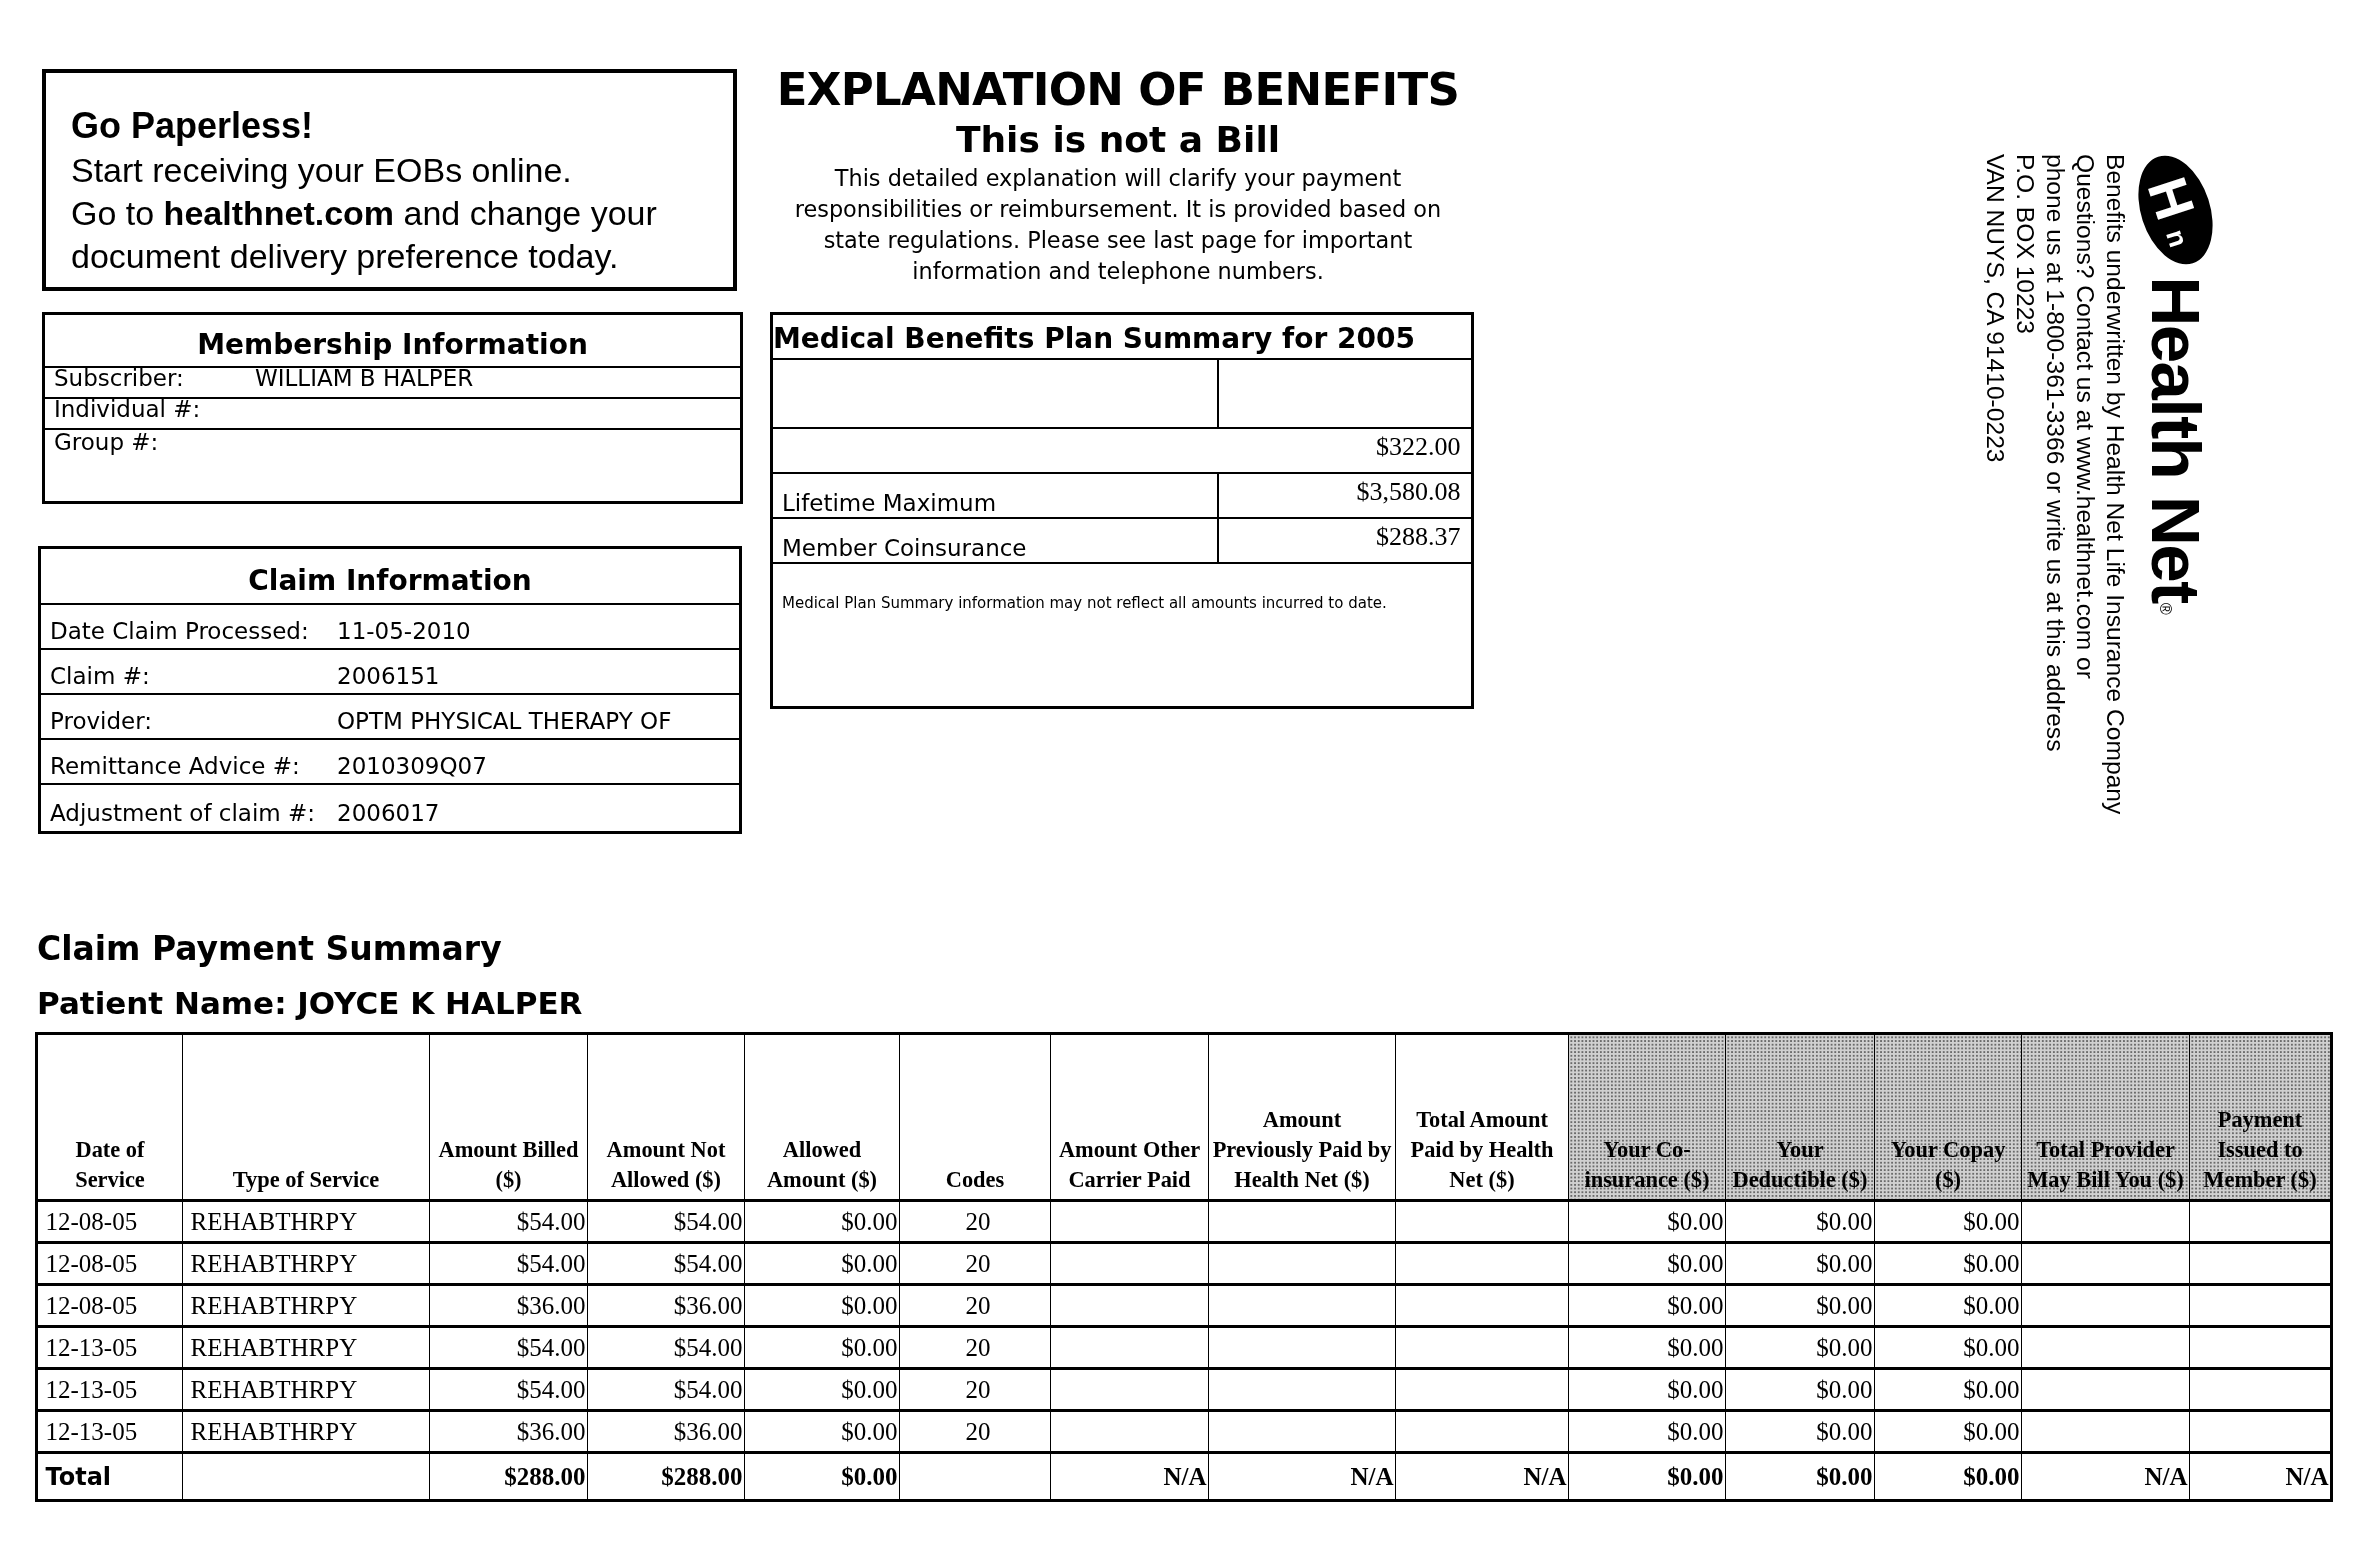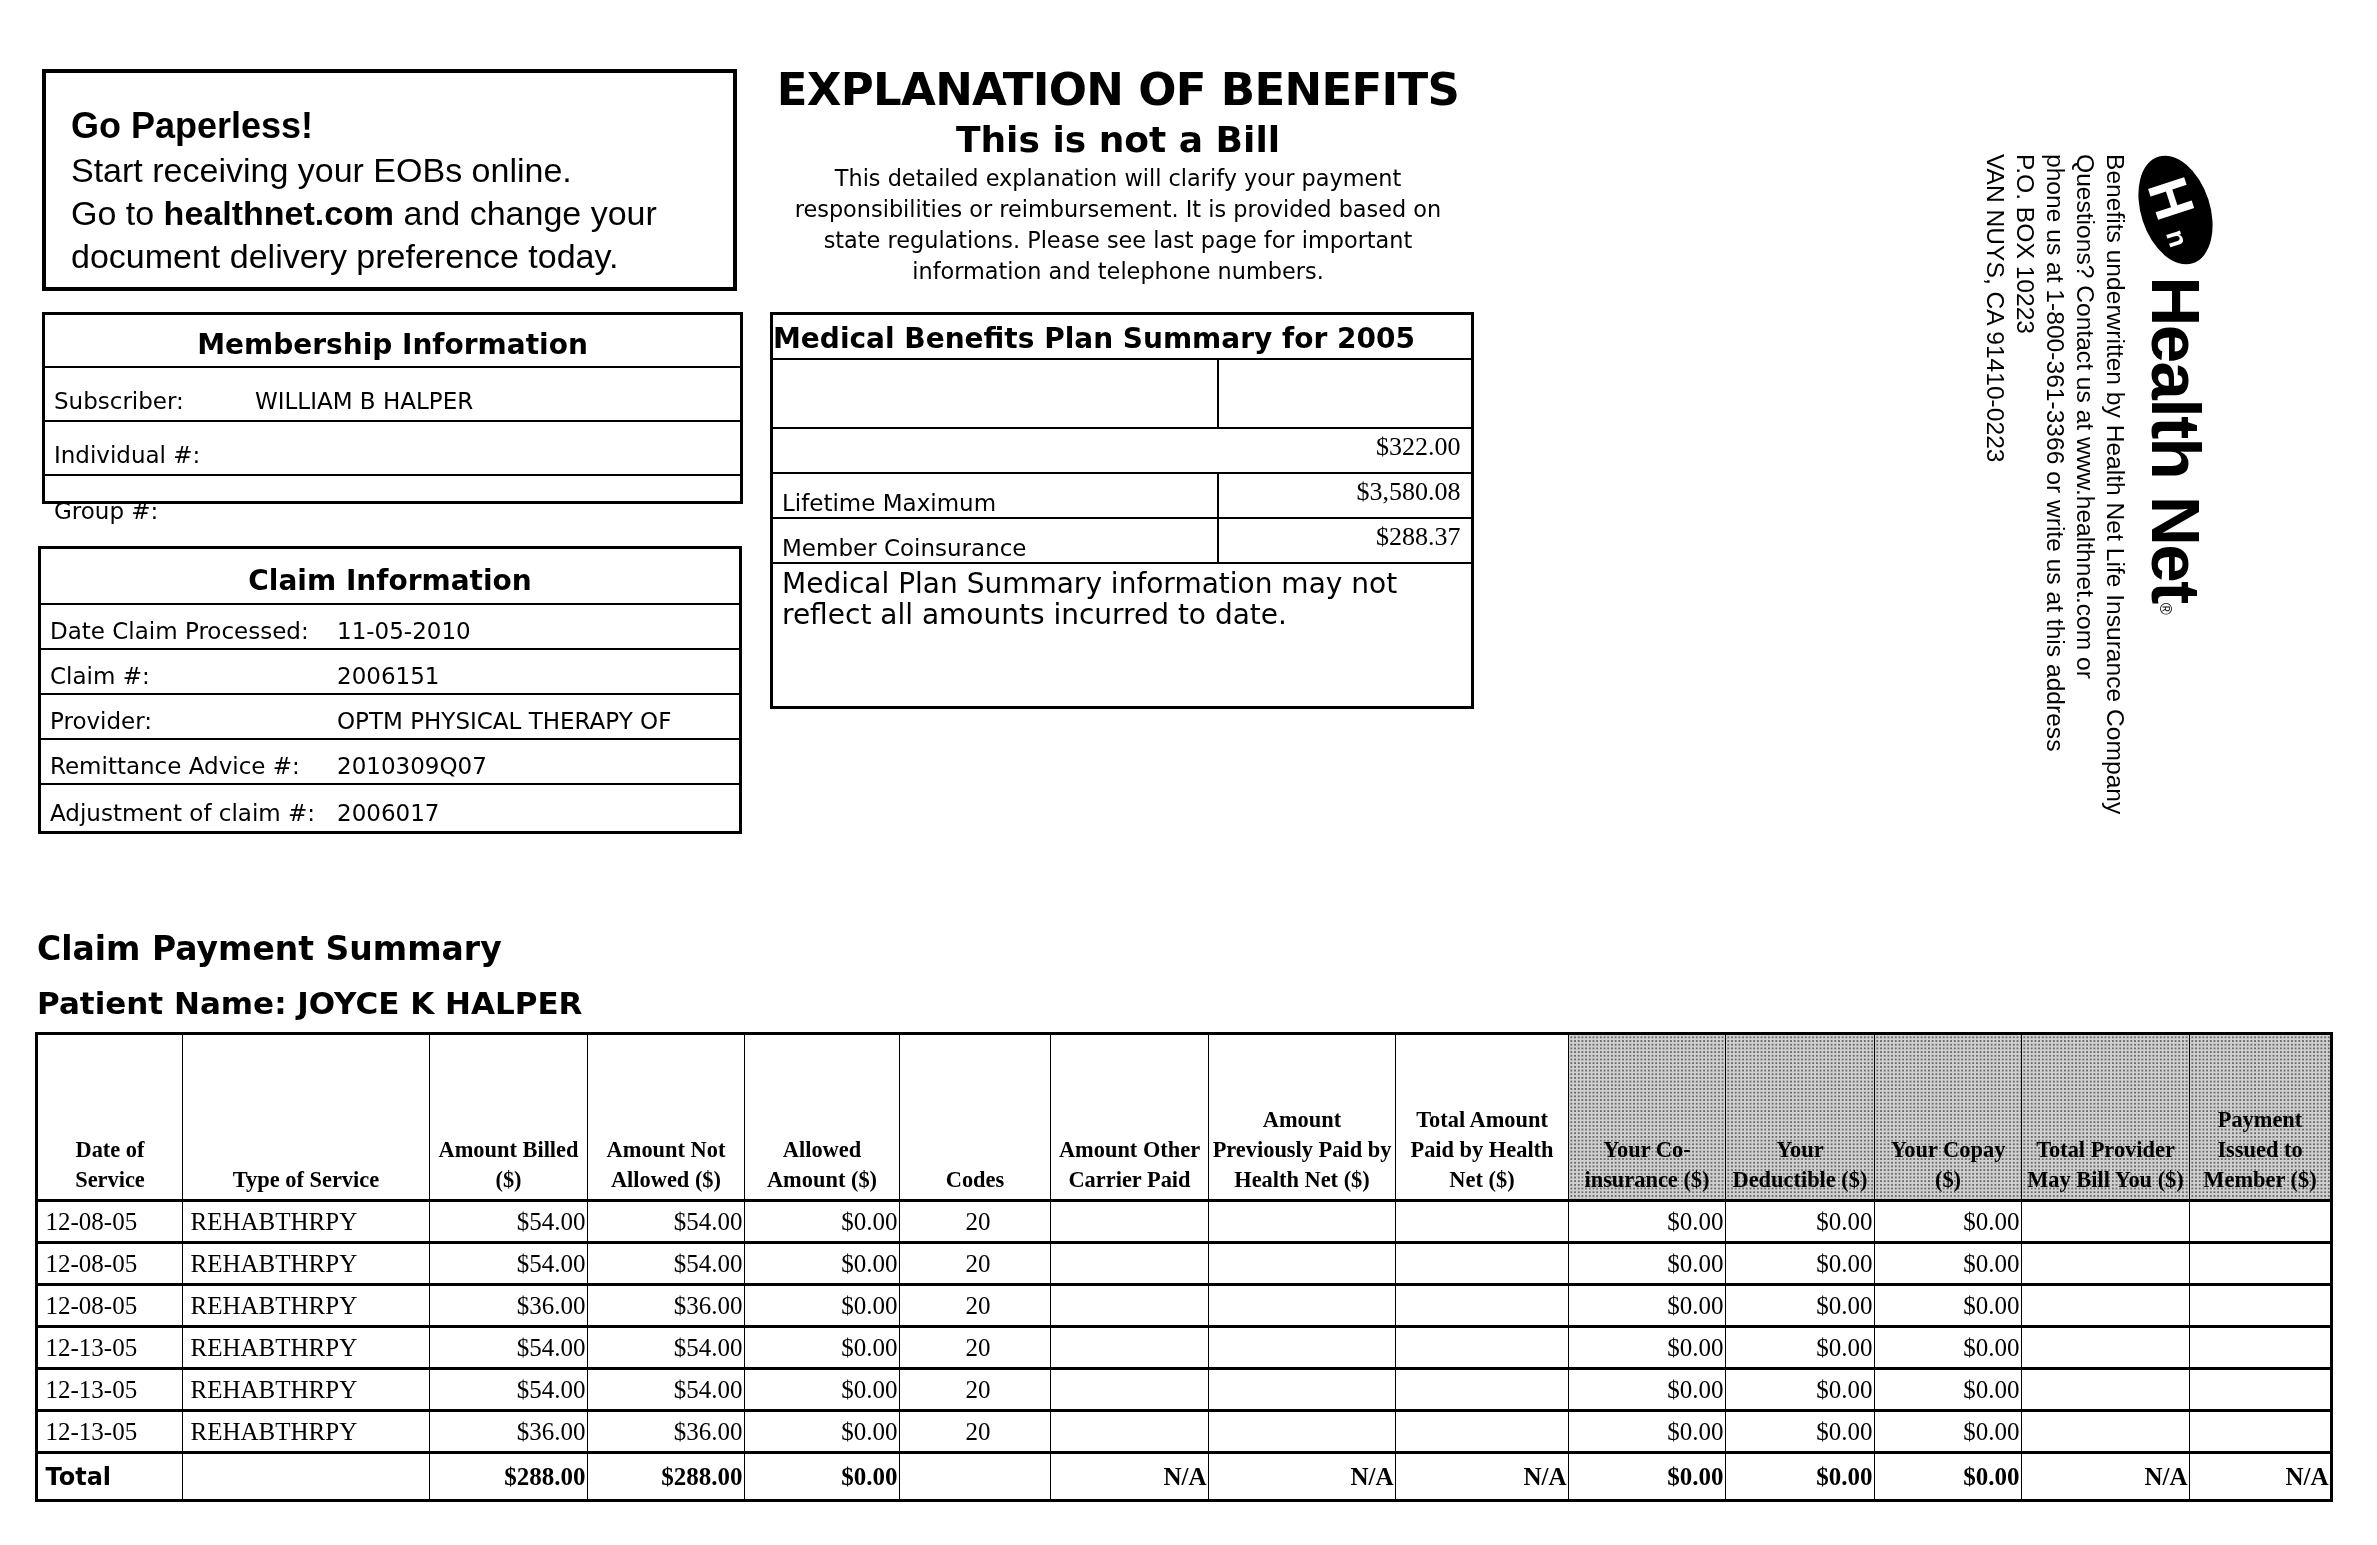--- a/index.html
+++ b/index.html
@@ -13,21 +13,21 @@
   .paperless b { font-weight:bold; }
 
   
   .infobox { border:3.7px solid #000; box-sizing:border-box; font-family:"DejaVu Sans", sans-serif; }
   .infobox .title { text-align:center; font-weight:bold; font-size:28px; border-bottom:2.2px solid #000; }
   .infobox .row { display:flex; align-items:flex-end; border-bottom:2.2px solid #000; font-size:23px; padding-left:9px; box-sizing:border-box; }
   .infobox .row:last-child { border-bottom:none; }
   .infobox .lbl { flex:0 0 auto; }
   .membership { left:42px; top:312px; width:701px; height:192px; }
   .membership .title { height:51px; line-height:60px; }
-  .membership .row { height:54px; padding-bottom:6px; }
+  .membership .row { height:31px; padding-bottom:6px; }
   .membership .lbl { width:201px; }
   .claiminfo { left:38px; top:546px; width:704px; height:288px; }
   .claiminfo .title { height:54px; line-height:64px; }
   .claiminfo .row { height:45px; padding-bottom:4.5px; }
   .claiminfo .lbl { width:287px; }
 
   
   .eob { left:775px; top:62px; width:686px; text-align:center; font-family:"DejaVu Sans", sans-serif; }
   .eob .t1 { font-size:45px; font-weight:bold; letter-spacing:-0.7px; line-height:55px; }
   .eob .t2 { font-size:36px; font-weight:bold; line-height:46px; }
@@ -35,21 +35,21 @@
 
   
   .plan { left:770px; top:312px; width:704px; height:397px; border:3.7px solid #000; box-sizing:border-box; font-family:"DejaVu Sans", sans-serif; }
   .plan .title { text-align:left; font-weight:bold; font-size:28px; height:43px; line-height:48px; border-bottom:2.2px solid #000; }
   .plan .hrow { display:flex; height:67px; border-bottom:2.2px solid #000; }
   .plan .hrow .c1 { flex:0 0 444px; border-right:2.2px solid #000; }
   .plan .hrow .c2 { flex:1; text-align:center; font-size:22.4px; line-height:31px; padding-top:3px; }
   .plan .prow { display:flex; height:43px; border-bottom:2.2px solid #000; }
   .plan .prow .c1 { flex:0 0 435px; border-right:2.2px solid #000; font-size:23px; padding-left:9px; display:flex; align-items:flex-end; padding-bottom:1.5px; }
   .plan .prow .c2 { flex:1; text-align:right; font-family:"Liberation Serif", serif; font-size:26px; padding-right:10.4px; padding-top:3px; }
-  .plan .note { font-size:28px; line-height:31px; padding:4px 9px; }
+  .plan .note { font-size:15px; line-height:31px; padding:24px 9px; }
 
   
   .hn { left:1986px; top:154px; width:231px; height:693px; }
   .hn-inner { position:absolute; left:231px; top:0; width:693px; height:231px; transform-origin:0 0; transform:rotate(90deg); font-family:"Liberation Sans", sans-serif; }
   .hn-logo { display:flex; align-items:center; height:82px; }
   .hn-oval { width:112px; height:69px; background:#000; border-radius:50%; transform:rotate(-18deg); position:relative; margin-right:10.4px; }
   .hn-oval .H { position:absolute; left:24px; top:4.5px; color:#fff; font-size:55px; font-weight:bold; line-height:60px; }
   .hn-oval .n { position:absolute; left:75px; top:27px; color:#fff; font-size:27px; font-weight:bold; }
   .hn-word { font-size:69px; font-weight:bold; letter-spacing:-1.5px; }
   .hn-reg { font-size:16.4px; vertical-align:top; position:relative; top:10.4px; }

